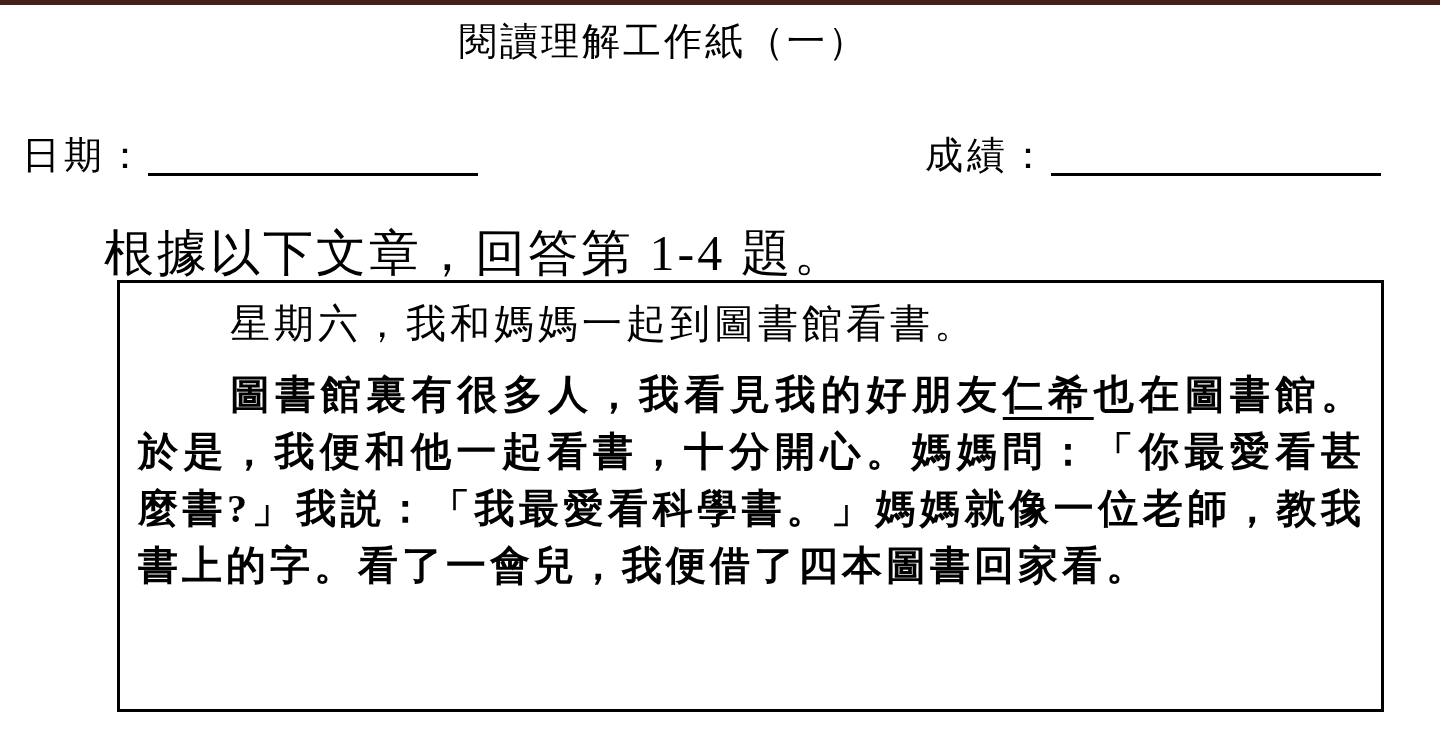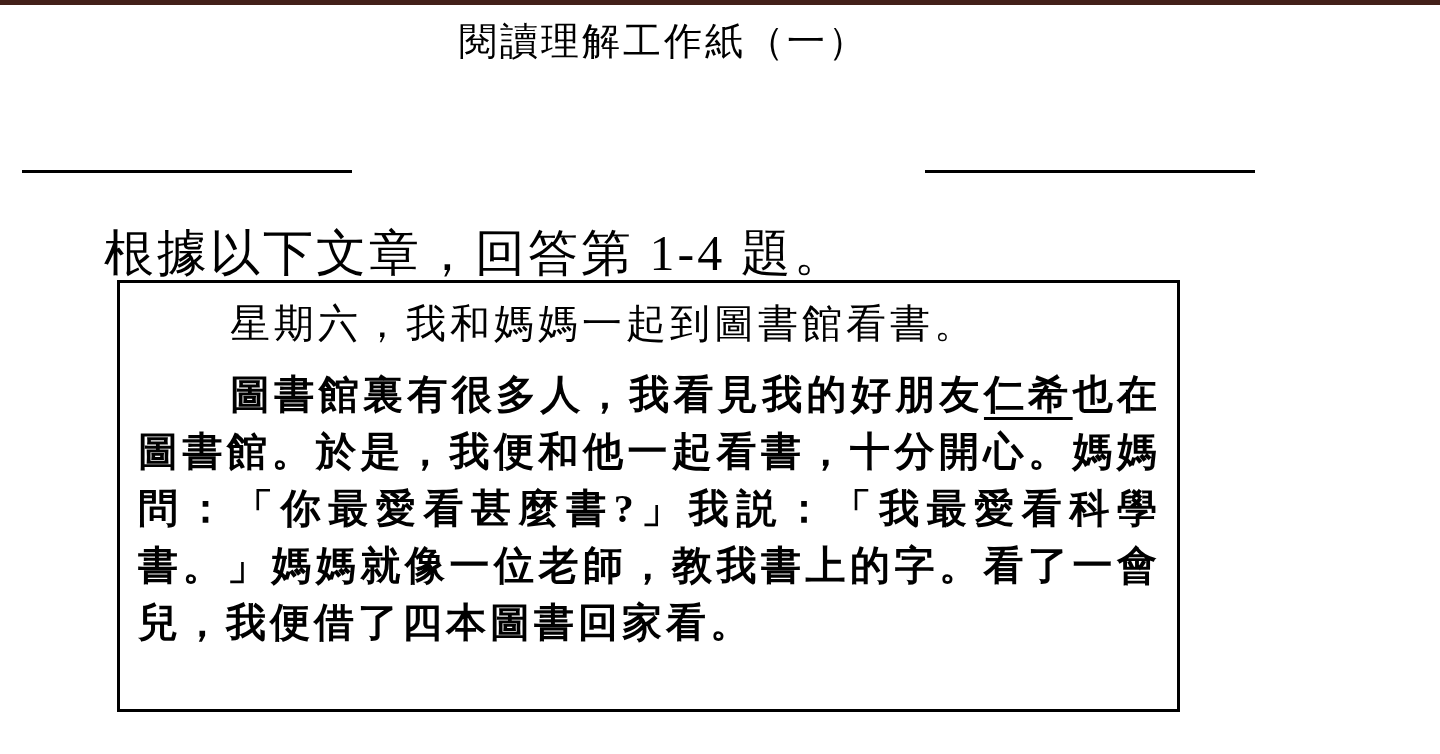--- a/index.html
+++ b/index.html
@@ -45,21 +45,21 @@
   .instruction {
     position: absolute;
     top: 220px; left: 104px;
     font-size: 50px;
     letter-spacing: 3px;
     white-space: nowrap;
   }
   .passage-box {
     position: absolute;
     top: 280px; left: 117px;
-    width: 1063px; height: 432px;
+    width: 1267px; height: 432px;
     border: 3px solid #000;
     padding: 12px 16px 0 18px;
     overflow: hidden;
   }
   .para {
     font-size: 40px;
     line-height: 57px;
     letter-spacing: 4px;
     text-indent: 92px;
     text-align: justify;
@@ -72,25 +72,25 @@
   }
 </style>
 </head>
 <body>
 
 <div class="top-bar" style="background: rgb(67, 32, 25);"></div>
 
 <h1 class="title">閱讀理解工作紙（一）</h1>
 
 <div class="field field-date">
-  <span class="field-line"></span>
+  <span class="field-label">日期：</span><span class="field-line"></span>
 </div>
 
 <div class="field field-score">
-  <span class="field-line"></span>
+  <span class="field-label">成績：</span><span class="field-line"></span>
 </div>
 
 <p class="instruction">根據以下文章，回答第 1-4 題。</p>
 
 <div class="passage-box">
   <p class="para">星期六，我和媽媽一起到圖書館看書。</p>
   <p class="para"><span>圖書館裏有很多人，我看見我的好朋友</span><span class="underlined-name">仁希</span><span>也在圖書館。於是，我便和他一起看書，十分開心。媽媽問：「你最愛看甚麼書?」我説：「我最愛看科學書。」媽媽就像一位老師，教我書上的字。看了一會兒，我便借了四本圖書回家看。</span></p>
 </div>
 
 </body></html>

